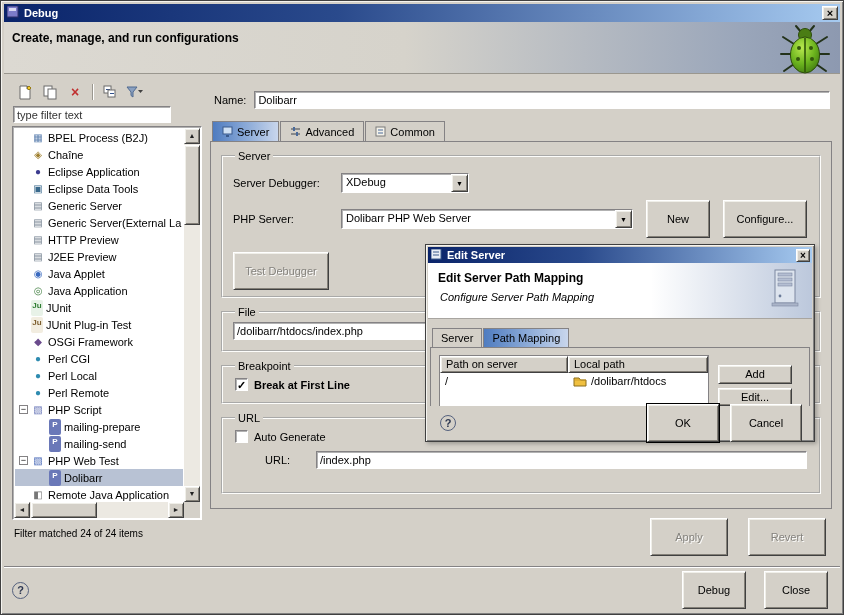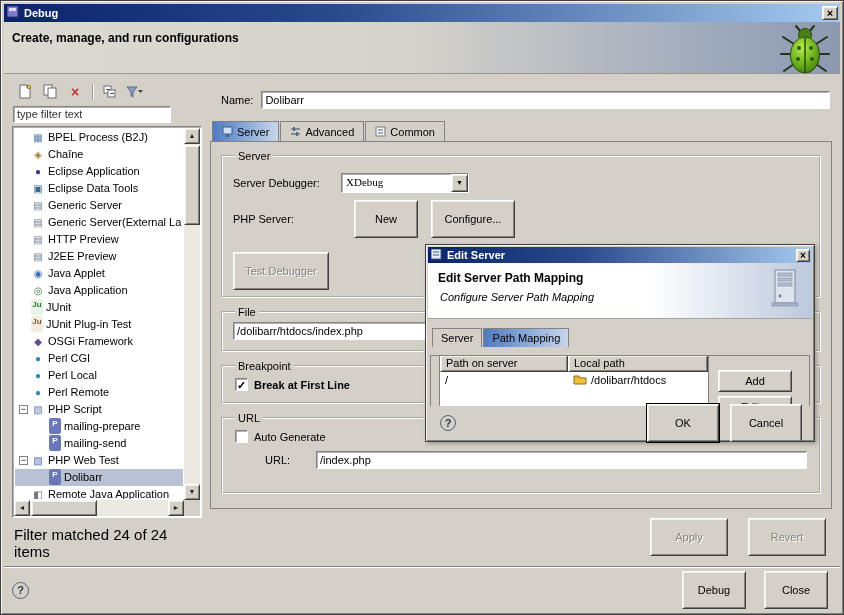--- a/index.html
+++ b/index.html
@@ -83,24 +83,24 @@
   .vscroll { position:absolute; top:1px; right:1px; bottom:17px; width:16px; background:#ece9e2; }
   .hscroll { position:absolute; left:1px; right:17px; bottom:1px; height:16px; background:#ece9e2; }
   .scroll-corner { position:absolute; right:1px; bottom:1px; width:16px; height:16px; background:#d4d0c8; }
   .scroll-arrow { position:absolute; width:16px; height:16px; font-size:7px; text-align:center; line-height:14px; color:#222; }
   .vscroll .up { top:0; left:0; }
   .vscroll .down { bottom:0; left:0; }
   .hscroll .left { left:0; top:0; }
   .hscroll .right { right:0; top:0; }
   .vscroll .scroll-thumb { position:absolute; left:0; top:17px; width:16px; height:80px; }
   .hscroll .scroll-thumb { position:absolute; top:0; left:17px; width:66px; height:16px; }
-  .lp-status { margin-top:8px; padding-left:2px; font-size:15px; }
+  .lp-status { margin-top:8px; padding-left:2px; font-size:10px; }
   
   .right-panel { flex:1; display:flex; flex-direction:column; min-width:0; }
-  .name-row { display:flex; align-items:center; gap:8px; margin:12px 2px 12px 11px; }
+  .name-row { display:flex; align-items:center; gap:8px; margin:12px 2px 12px 4px; }
   .name-row label { font-size:11px; }
   .field {
     height:18px; background:#fff; font-family:"Liberation Sans",sans-serif; font-size:11px;
     border:1px solid; border-color:#848284 #fff #fff #848284;
     box-shadow: inset 1px 1px 0 rgba(0,0,0,.30); padding:0 3px;
   }
   .name-row .field { flex:1; }
   .tabs { display:flex; margin-left:2px; position:relative; z-index:1; }
   .tab {
     height:20px; display:flex; align-items:center; gap:4px;
@@ -112,21 +112,21 @@
   .tab-content {
     border:1px solid #848284; background:#d4d0c8;
     height:368px; padding:8px 10px; position:relative;
   }
   fieldset {
     border:2px groove #fdfdfb; padding:4px 10px 8px 10px; margin-bottom:8px;
   }
   legend { font-size:11px; padding:0 3px; margin-left:2px; }
   .frow { display:flex; align-items:center; margin:7px 0; }
   .flabel { width:108px; font-size:11px; }
-  .combo { display:flex; height:20px; background:#fff; border:1px solid; border-color:#848284 #fff #fff #848284; box-shadow: inset 1px 1px 0 rgba(0,0,0,.30); font-family: Liberation Serif, serif; }
+  .combo { display:flex; height:20px; background:#fff; border:1px solid; border-color:#848284 #fff #fff #848284; box-shadow: inset 1px 1px 0 rgba(0,0,0,.30); }
   .combo-text { flex:1; padding:2px 4px; font-size:11px; white-space:nowrap; overflow:hidden; }
   .combo-arrow { width:17px; display:flex; align-items:center; justify-content:center; font-size:7px;
     background:#d4d0c8; border:1px solid; border-color:#fff #404040 #404040 #fff;
     box-shadow: inset 1px 1px 0 #f0efe9, inset -1px -1px 0 #848078; }
   .btn {
     font-family:"Liberation Sans",sans-serif; font-size:11px; height:38px;
     display:inline-flex; align-items:center; justify-content:center; cursor:default;
   }
   .btn.disabled { color:#84827d; text-shadow:1px 1px 0 #fff; }
   .cb { width:13px; height:13px; min-width:13px; background:#fff; border:1px solid; border-color:#848284 #fff #fff #848284;
@@ -159,22 +159,22 @@
     position:relative; height:56px;
     background:linear-gradient(90deg,#ffffff 0%, #ffffff 58%, #bcc8dc 100%);
     border-bottom:1px solid #a8a5a0;
   }
   .dlg-heading { position:absolute; left:10px; top:8px; font-weight:bold; font-size:12px; }
   .dlg-subheading { position:absolute; left:12px; top:28px; font-size:11px;font-style:italic; }
   .dlg-server-img { position:absolute; right:12px; top:5px; }
   .dlg-tabs { display:flex; margin:9px 0 0 4px; position:relative; z-index:1; }
   .dlg-tabs .tab { height:19px; padding:0 8px; }
   .dlg-content {
-    border:1px solid #848284; margin:8px 2px; background:#d4d0c8;
-    height:60px; padding:7px 8px 0 8px; display:flex; gap:9px; overflow:hidden; position:relative;align-items:center;
+    border:1px solid #848284; margin:0 2px; background:#d4d0c8;
+    height:60px; padding:7px 8px 0 8px; display:flex; gap:9px; overflow:hidden; position:relative;
   }
   .map-table { width:270px; height:70px; background:#fff; border:1px solid #848284; }
   .th-row { display:flex; height:17px; }
   .th { flex:none; font-size:11px; padding:1px 0 0 5px; overflow:hidden; white-space:nowrap; }
   .th.c1 { width:128px; } .th.c2 { width:140px; }
   .tr { display:flex; height:16px; align-items:center; }
   .td { font-size:11px; padding-left:5px; white-space:nowrap; overflow:hidden; display:flex; align-items:center; gap:4px; }
   .td.c1 { width:128px; } .td.c2 { width:140px; }
   .map-buttons { display:flex; flex-direction:column; gap:4px; margin-top:10px; }
   .map-buttons .btn { width:74px; height:22px; }
@@ -440,20 +440,24 @@
           <legend>Server</legend>
           <div class="frow">
             <span class="flabel">Server Debugger:</span>
             <span class="combo" style="width:128px;">
               <span class="combo-text">XDebug</span>
               <span class="combo-arrow">▼</span>
             </span>
           </div>
           <div class="frow">
             <span class="flabel">PHP Server:</span>
+            <span class="combo" style="width:292px;">
+              <span class="combo-text">Dolibarr PHP Web Server</span>
+              <span class="combo-arrow">▼</span>
+            </span>
             <span class="btn" style="width:64px; margin-left:13px;">New</span>
             <span class="btn" style="width:84px; margin-left:13px;">Configure...</span>
           </div>
           <div class="frow" style="margin-top:14px;">
             <span class="btn disabled" style="width:96px;">Test Debugger</span>
           </div>
         </fieldset>
 
         <fieldset style="height:46px;">
           <legend>File</legend>

